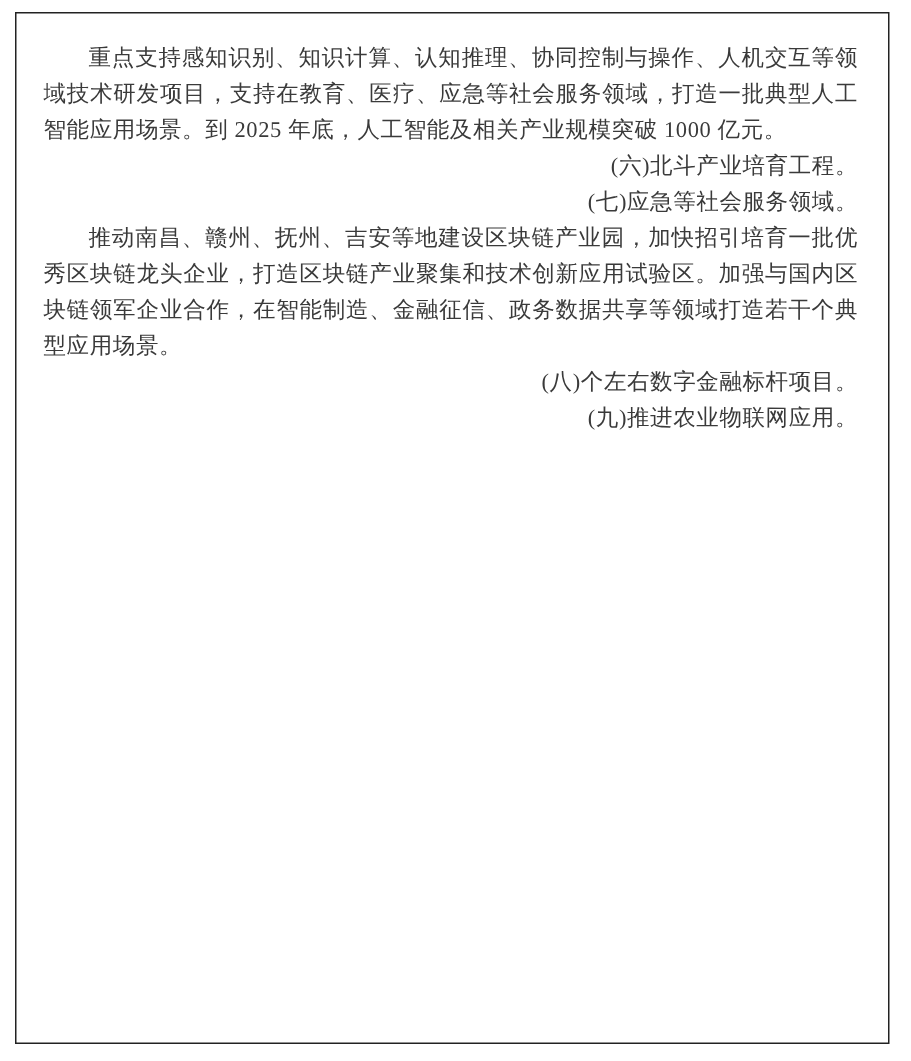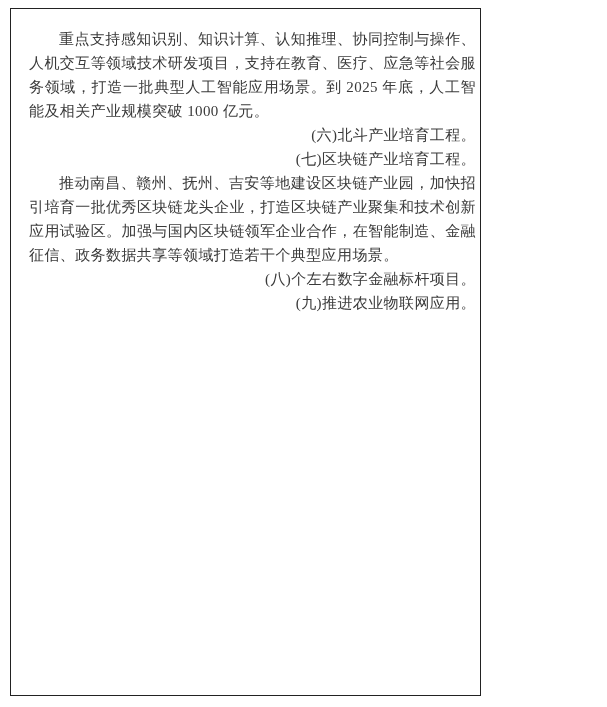--- a/index.html
+++ b/index.html
@@ -12,25 +12,25 @@
     position: relative;
     width: 607px;
     height: 707px;
     background: #ffffff;
     overflow: hidden;
   }
   .frame {
     position: absolute;
     left: 10px;
     top: 8px;
-    width: 471px;
+    width: 583px;
     height: 688px;
     box-sizing: border-box;
     border: 1px solid #222222;
-    padding: 18px 4px 0 18px;
+    padding: 18px 20px 0 18px;
     background: #ffffff;
   }
   .para {
     margin: 0;
     font-size: 15px;
     line-height: 24px;
     letter-spacing: 0.4px;
     color: #3a3a3a;
     text-align: justify;
     text-indent: 2em;
@@ -39,18 +39,18 @@
     text-align: right;
   }
 </style>
 </head>
 <body>
 
 <div class="page">
   <div class="frame">
     <p class="para">重点支持感知识别、知识计算、认知推理、协同控制与操作、人机交互等领域技术研发项目，支持在教育、医疗、应急等社会服务领域，打造一批典型人工智能应用场景。到 2025 年底，人工智能及相关产业规模突破 1000 亿元。</p>
     <p class="para heading">(六)北斗产业培育工程。</p>
-    <p class="para heading">(七)区块链产业培育工程。</p>
+    <p class="para heading">(七)应急等社会服务领域。</p>
     <p class="para">推动南昌、赣州、抚州、吉安等地建设区块链产业园，加快招引培育一批优秀区块链龙头企业，打造区块链产业聚集和技术创新应用试验区。加强与国内区块链领军企业合作，在智能制造、金融征信、政务数据共享等领域打造若干个典型应用场景。</p>
     <p class="para heading">(八)个左右数字金融标杆项目。</p>
     <p class="para heading">(九)推进农业物联网应用。</p>
   </div>
 </div>
 
 </body></html>

